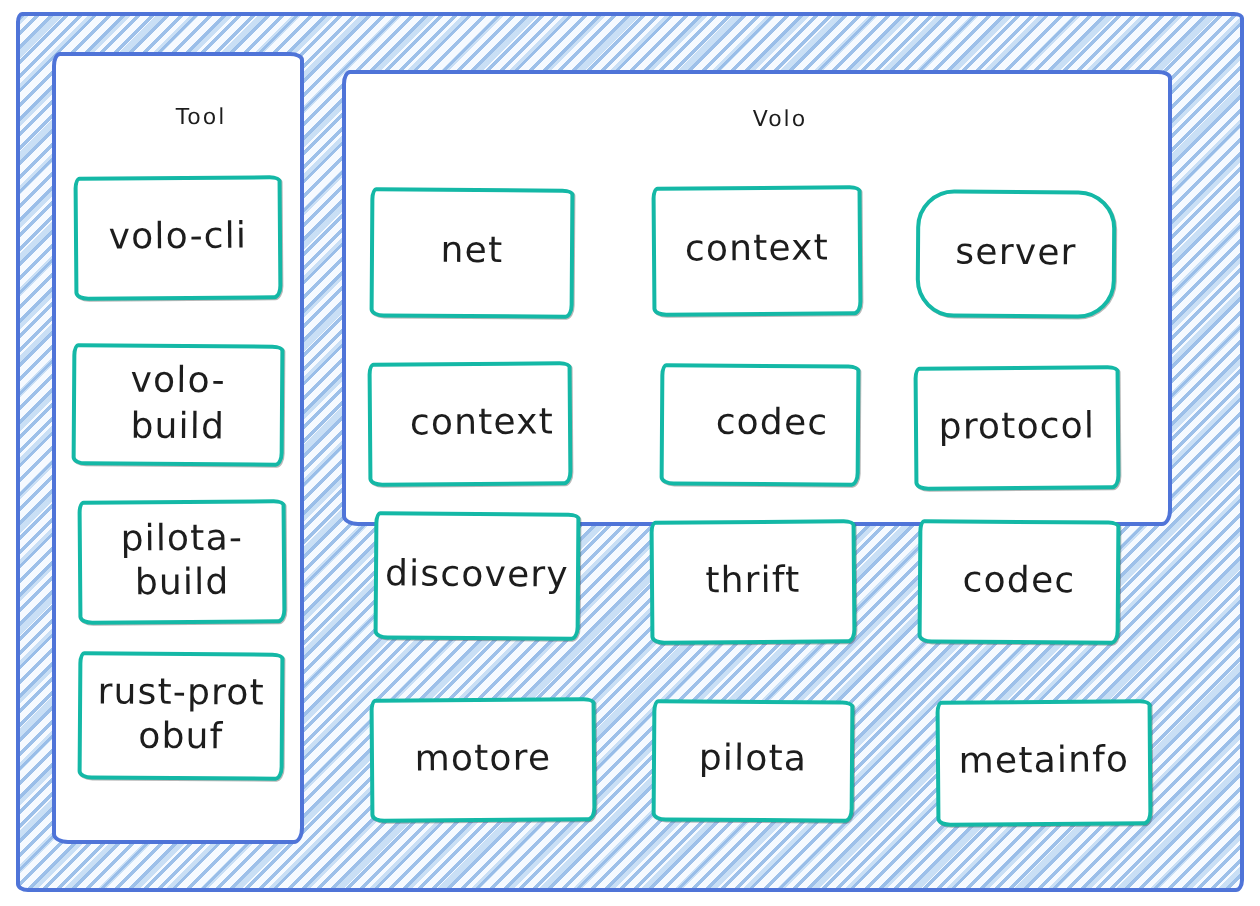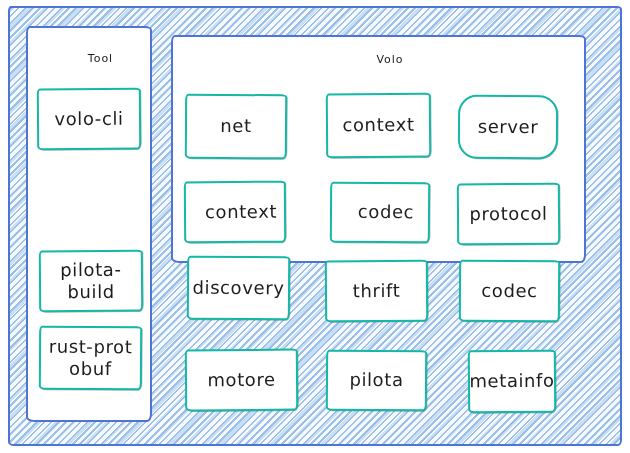--- a/index.html
+++ b/index.html
@@ -88,31 +88,32 @@
   .b-context   { left: 11px;  top: 144px; width: 102px; height: 62px; padding-left: 16px; }
   .b-codec     { left: 157px; top: 145px; width: 100px; height: 61px; padding-left: 16px; }
   .b-protocol  { left: 284px; top: 146px; width: 103px; height: 62px; }
   .b-discovery { left: 14px;  top: 219px; width: 103px; height: 64px; }
   .b-thrift    { left: 152px; top: 223px; width: 103px; height: 62px; }
   .b-grpc      { left: 286px; top: 223px; width: 101px; height: 62px; }
 
   
   .b-motore    { left: 175px; top: 341px; width: 113px;  height: 62px; }
   .b-pilota    { left: 316px; top: 342px; width: 101px; height: 61px; }
-  .b-metainfo  { left: 458px; top: 342px; width: 88px; height: 63px; }
+  .b-metainfo  { left: 458px; top: 342px; width: 108px; height: 63px; }
 </style>
 </head>
 <body>
 
 <div class="stage">
   <div class="frame">
 
     <div class="panel panel-tool">
       <div class="panel-title title-tool">Tool</div>
       <div class="node b-volo-cli tilt-a">volo-cli</div>
+      <div class="node b-volo-build tilt-b">volo-build</div>
       <div class="node b-pilota-build tilt-a">pilota-build</div>
       <div class="node b-rust-protobuf tilt-b">rust-protobuf</div>
     </div>
 
     <div class="panel panel-volo">
       <div class="panel-title title-volo">Volo</div>
       <div class="node b-net tilt-b">net</div>
       <div class="node b-client tilt-a">context</div>
       <div class="node b-server tilt-b">server</div>
       <div class="node b-context tilt-a">context</div>

